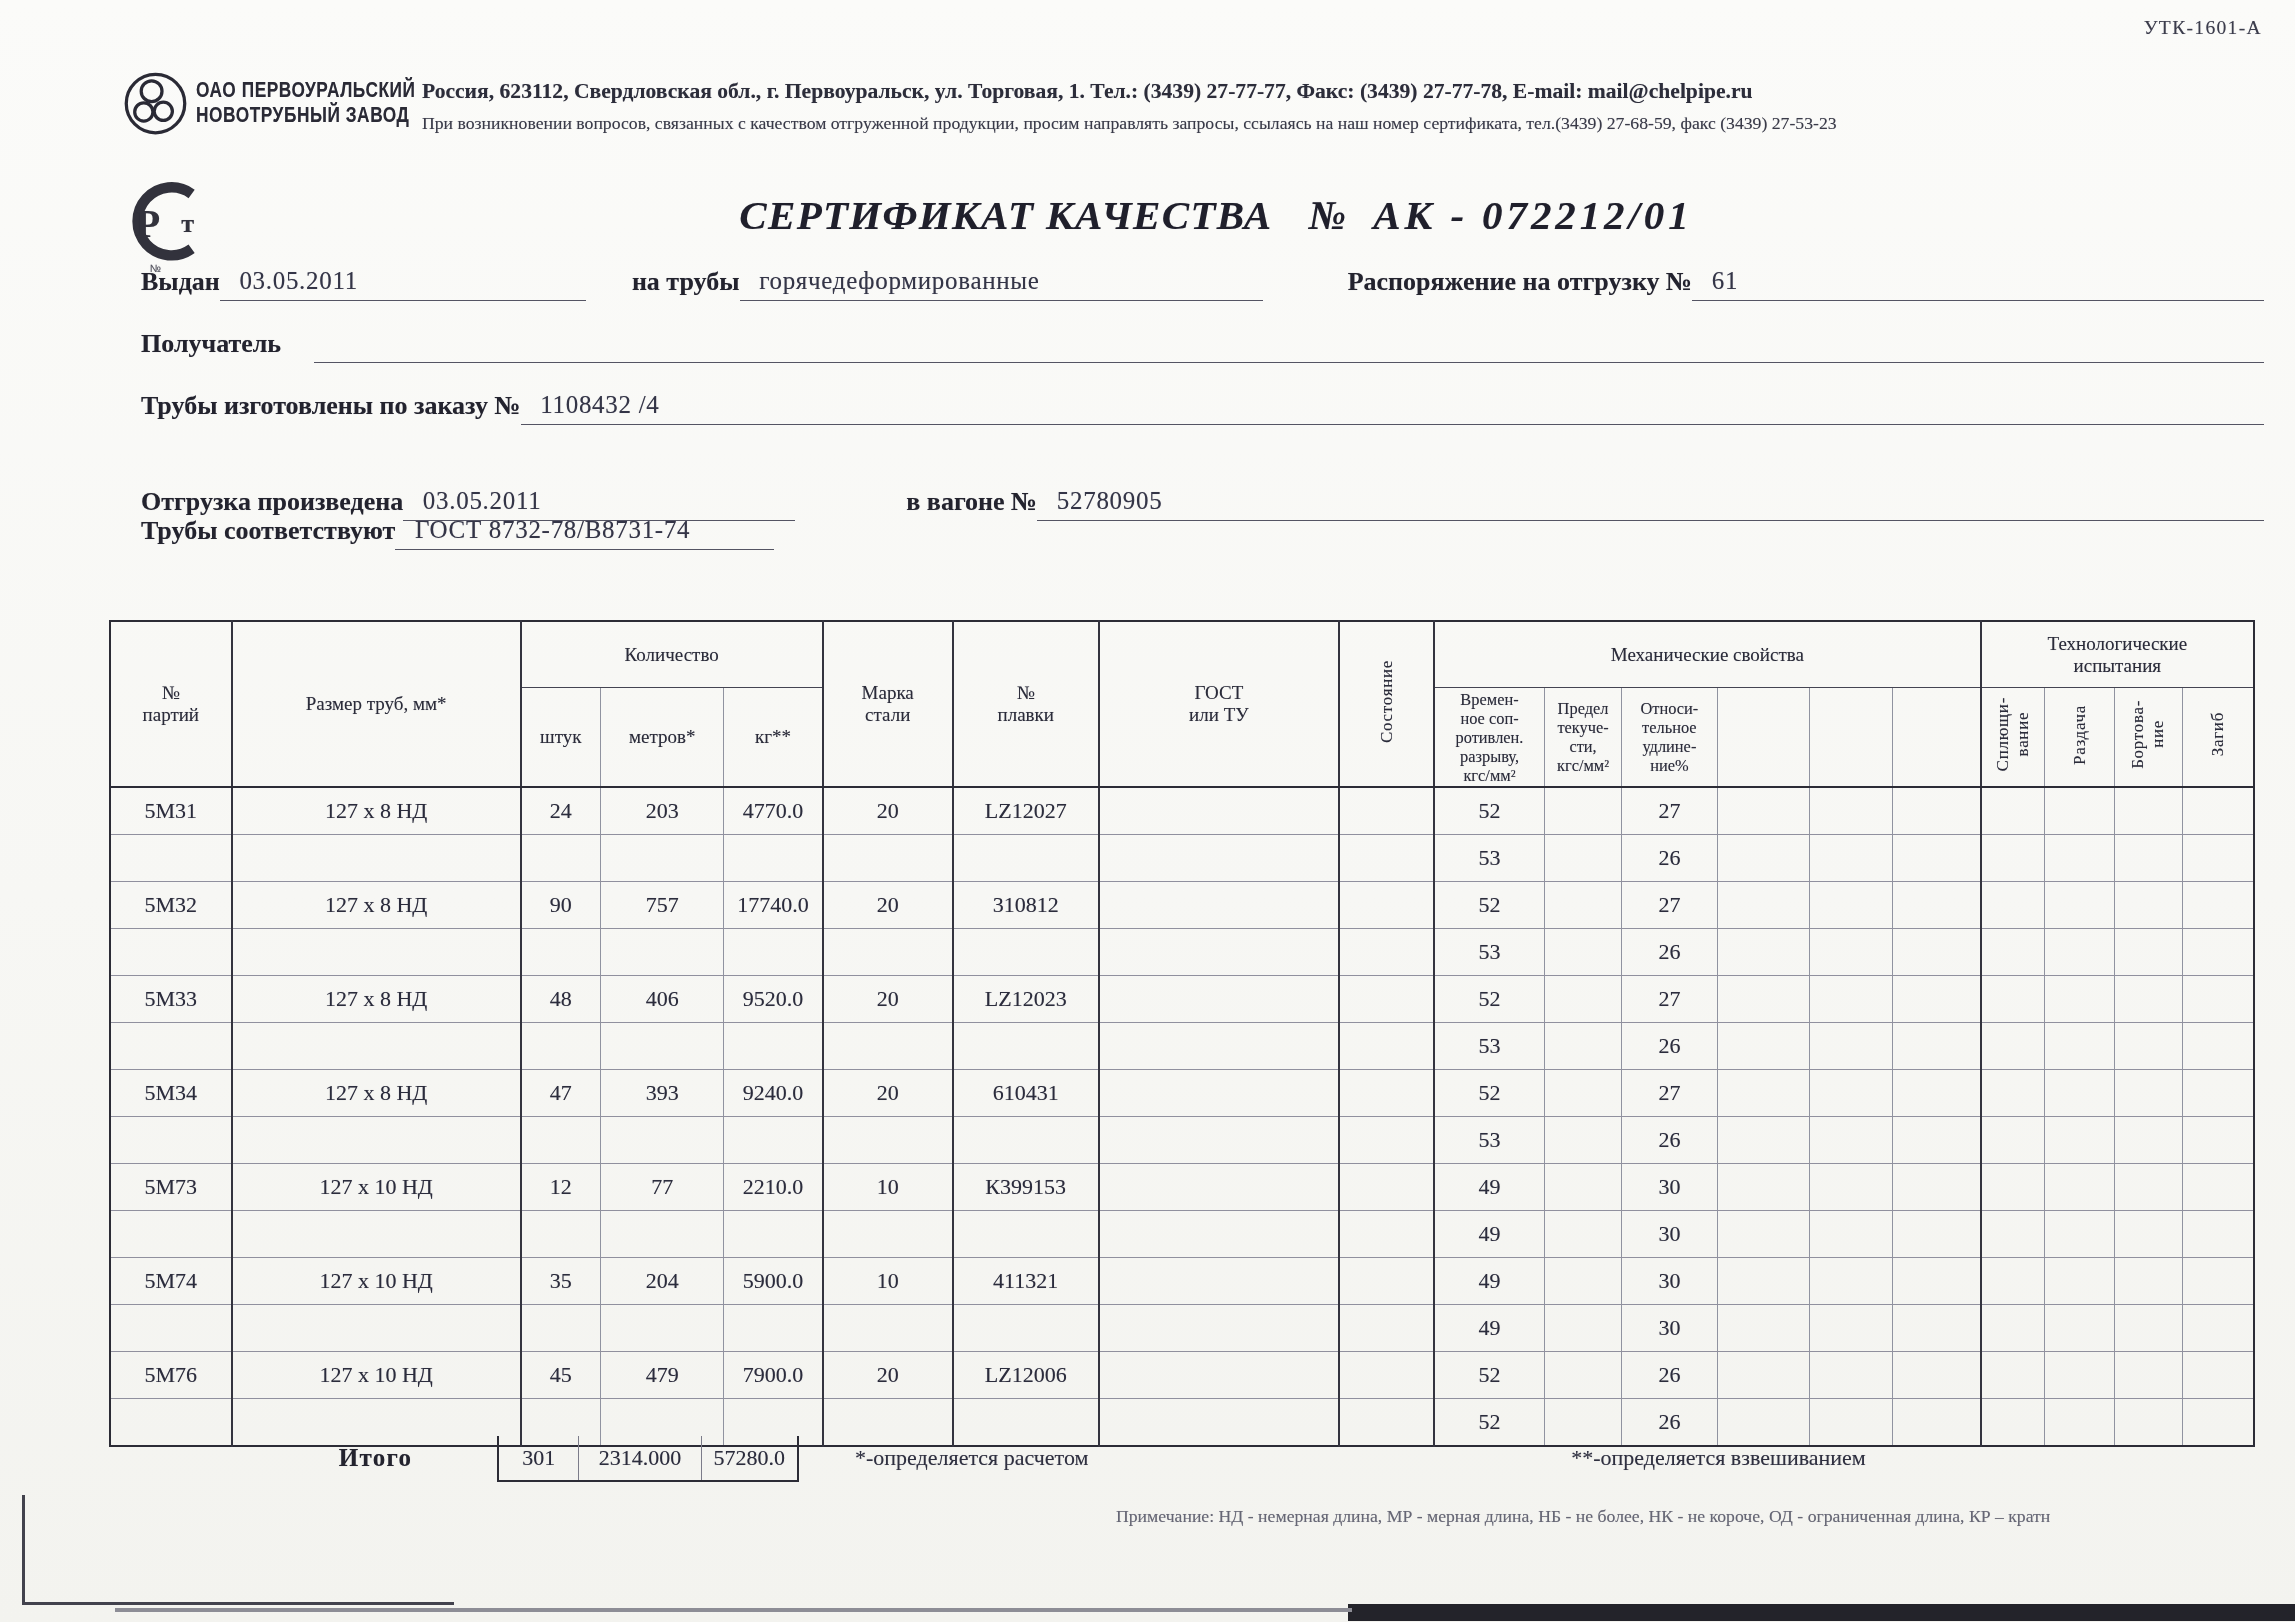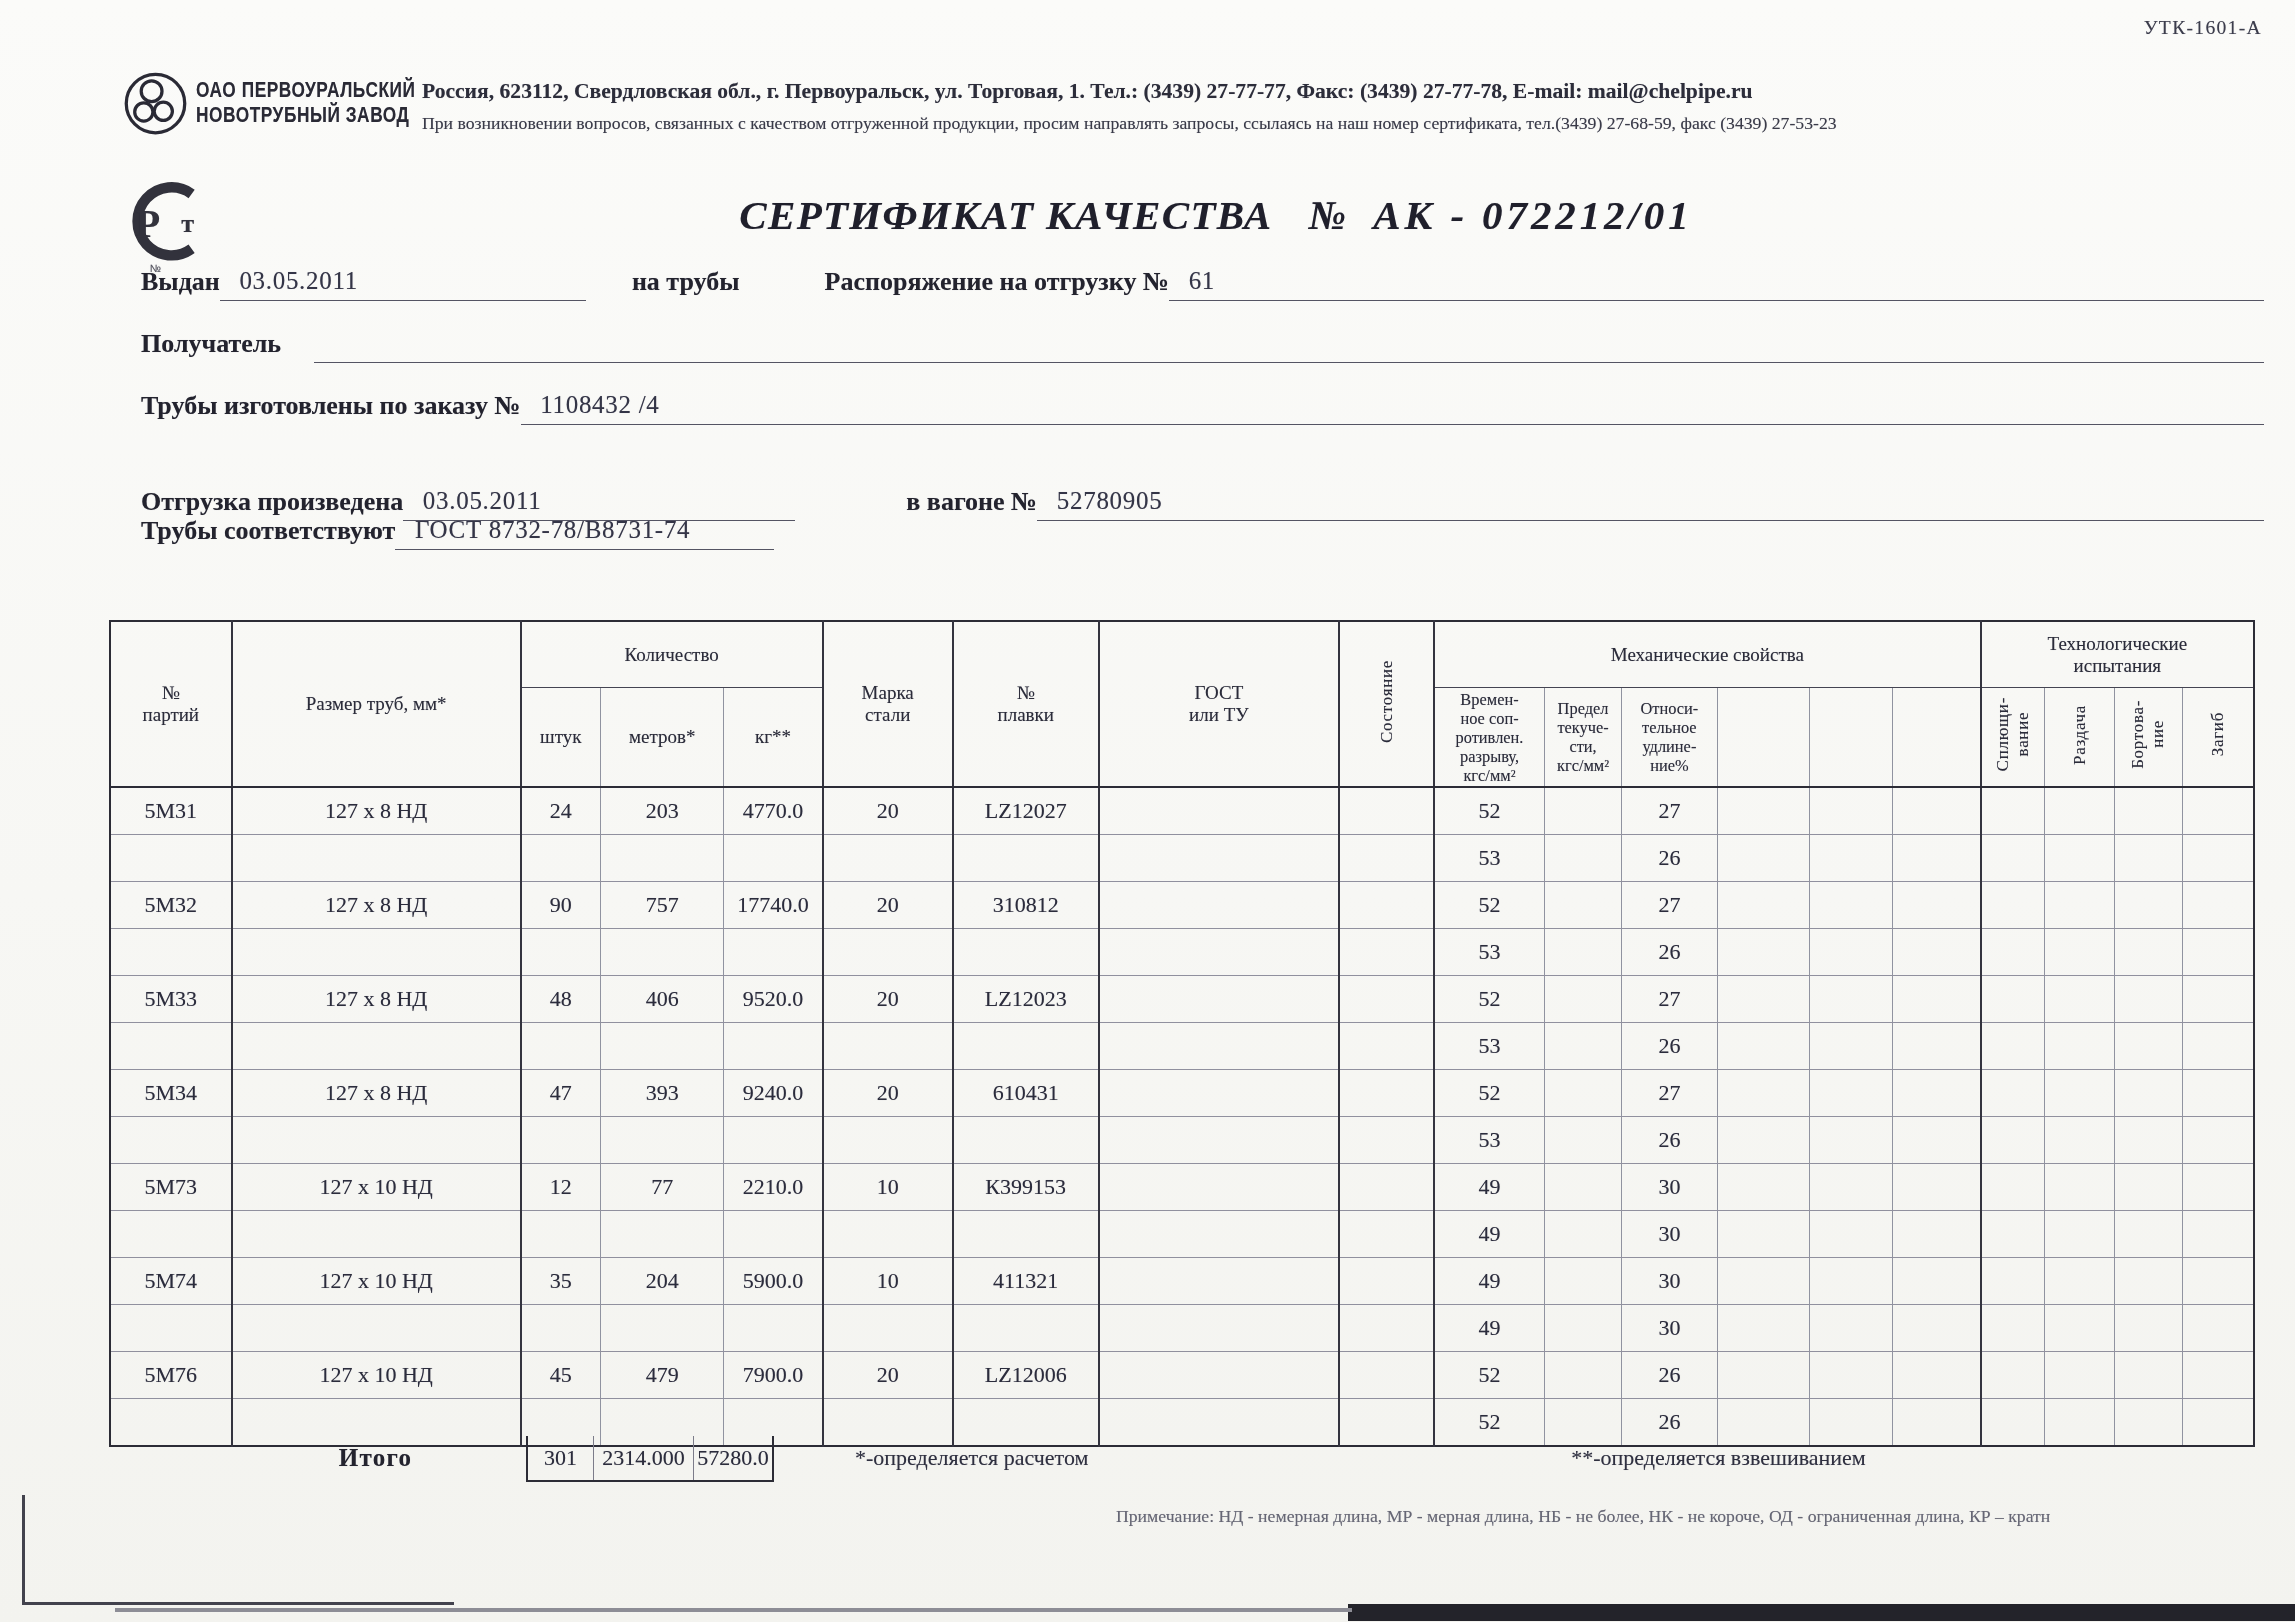--- a/index.html
+++ b/index.html
@@ -49,21 +49,21 @@
   .bR1{border-right:2px solid #34343f;}
   .bR2{border-right:0.7px solid #9093a0;}
   .vert{writing-mode:vertical-rl;transform:rotate(180deg);display:inline-block;
     max-height:147px;line-height:19.6px;font-size:17px;letter-spacing:0.7px;}
   .vert.short{max-height:92px;}
 
   
   .totals{left:109px;top:1436px;width:2146px;height:52px;font-size:22px;}
   .tot-label{position:absolute;left:122px;width:289px;top:7.9px;text-align:center;
     font-weight:bold;font-size:25px;letter-spacing:1.3px;}
-  .tot-box{position:absolute;left:417px;width:248px;height:46px;display:flex;
+  .tot-box{position:absolute;left:388px;width:302px;height:46px;display:flex;
     border-left:2px solid #2c2c36;border-right:2px solid #2c2c36;border-bottom:2.6px solid #2c2c36;box-sizing:border-box;}
   .tot-cell{display:flex;align-items:center;justify-content:center;height:100%;box-sizing:border-box;
     border-right:0.7px solid #7c7c8a;color:#2b2c3c;}
   .tot-cell:last-child{border-right:none;}
   .tc1{width:27%;} .tc2{width:41%;} .tc3{width:32%;}
   .tot-note1{position:absolute;left:746px;top:9.2px;color:#2f3040;}
   .tot-note2{position:absolute;left:1387px;width:445px;top:9.2px;text-align:center;color:#2f3040;}
   .bottom-note{left:1116px;top:1506px;font-size:17.7px;color:#4e4f60;opacity:.85;white-space:nowrap;}
 
   
@@ -104,20 +104,21 @@
 
   <div class="abs title">
     <span>СЕРТИФИКАТ КАЧЕСТВА</span><span class="num">№</span><span class="numval">АК - 072212/01</span>
   </div>
 
   <div class="frow r1">
     <span class="flbl">Выдан</span>
     <span class="fval" style="width:340px;">03.05.2011</span>
     <span class="gap" style="width:46px;"></span>
     <span class="flbl">на трубы</span>
+    <span class="fval" style="width:497px;">горячедеформированные</span>
     <span class="gap" style="width:85px;"></span>
     <span class="flbl">Распоряжение на отгрузку №</span>
     <span class="fval" style="flex:1;">61</span>
   </div>
 
   <div class="frow r2">
     <span class="flbl">Получатель</span>
     <span class="gap" style="width:33px;"></span>
     <span class="fval" style="flex:1;"></span>
   </div>

